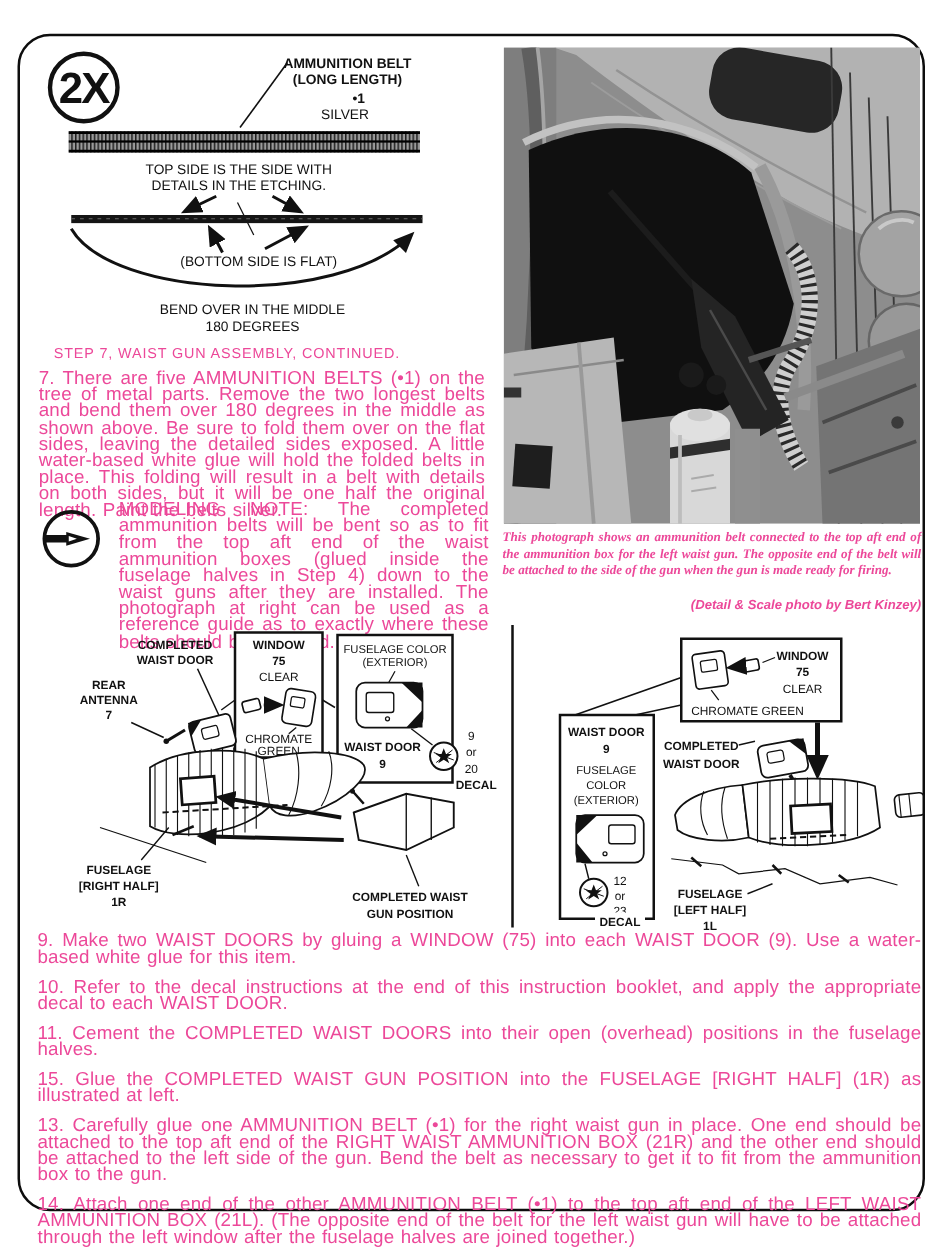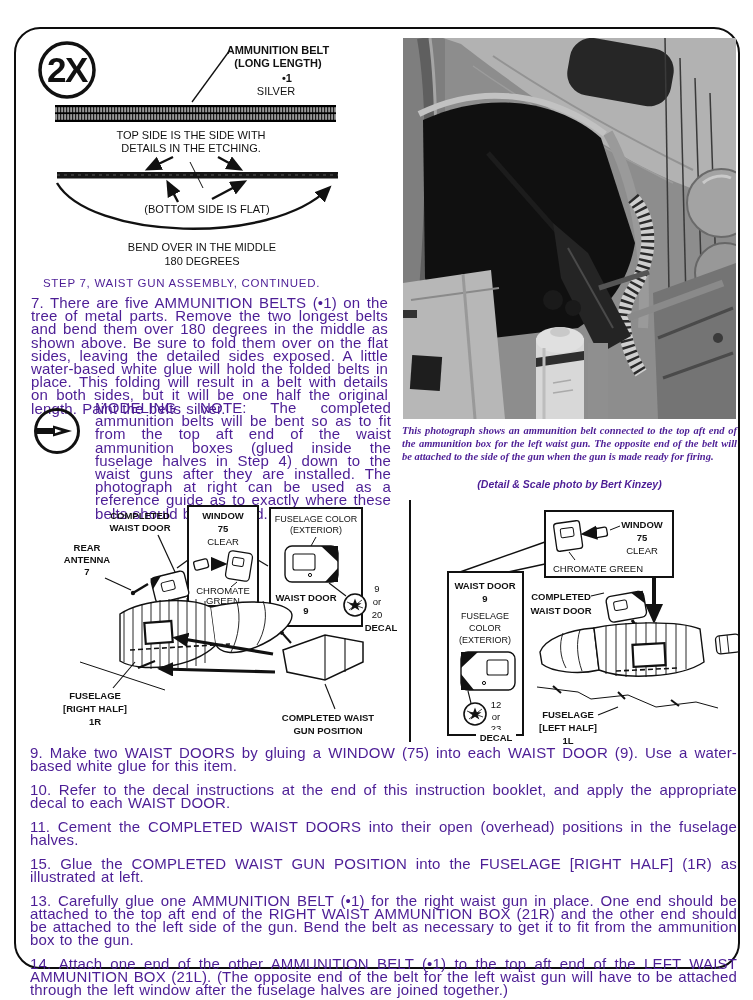--- a/index.html
+++ b/index.html
@@ -1,27 +1,27 @@
 <!DOCTYPE html>
 <html><head>
 <meta charset="utf-8">
 <style>
   html,body { margin:0; padding:0; background:#e8e8e8; }
   .page { position:relative; width:753px; height:1000px; background:#ffffff;
-          font-family:"Liberation Sans", sans-serif; color:#4c1d95; overflow:hidden; }
+          font-family:"Liberation Sans", sans-serif; color:#ec4899; overflow:hidden; }
   .frame { position:absolute; left:14px; top:27px; width:722px; height:938px;
            border:2.5px solid #0d0d0d; border-radius:26px; }
   .abs { position:absolute; }
   .body-text { font-size:15px; line-height:13.2px; text-align:justify;
                letter-spacing:0.15px; word-spacing:0.8px; }
   .heading { font-size:11.5px; letter-spacing:0.7px; }
   .caption { font-size:10.5px; font-weight:bold; font-style:italic;
              line-height:13px; text-align:justify;font-family:Liberation Serif, serif; }
   .credit  { font-size:10.5px; font-weight:bold; font-style:italic;
-             text-align:center; margin-top:1px; }
+             text-align:right; margin-top:1px; }
   .instr p { margin:0 0 10.5px 0; }
   svg text { fill:#111; font-family:"Liberation Sans", sans-serif; }
   .t11  { font-size:11px; text-anchor:middle; }
   .t11b { font-size:11px; font-weight:bold; text-anchor:middle; }
   .t95  { font-size:9.5px; text-anchor:middle; }
   .t95b { font-size:9.5px; font-weight:bold; text-anchor:middle; }
   .t9   { font-size:9px; text-anchor:middle; }
   .big2x{ font-size:35px; font-weight:bold; text-anchor:middle; letter-spacing:-1.5px; }
   .ln   { stroke:#111; fill:none; }
 </style>

